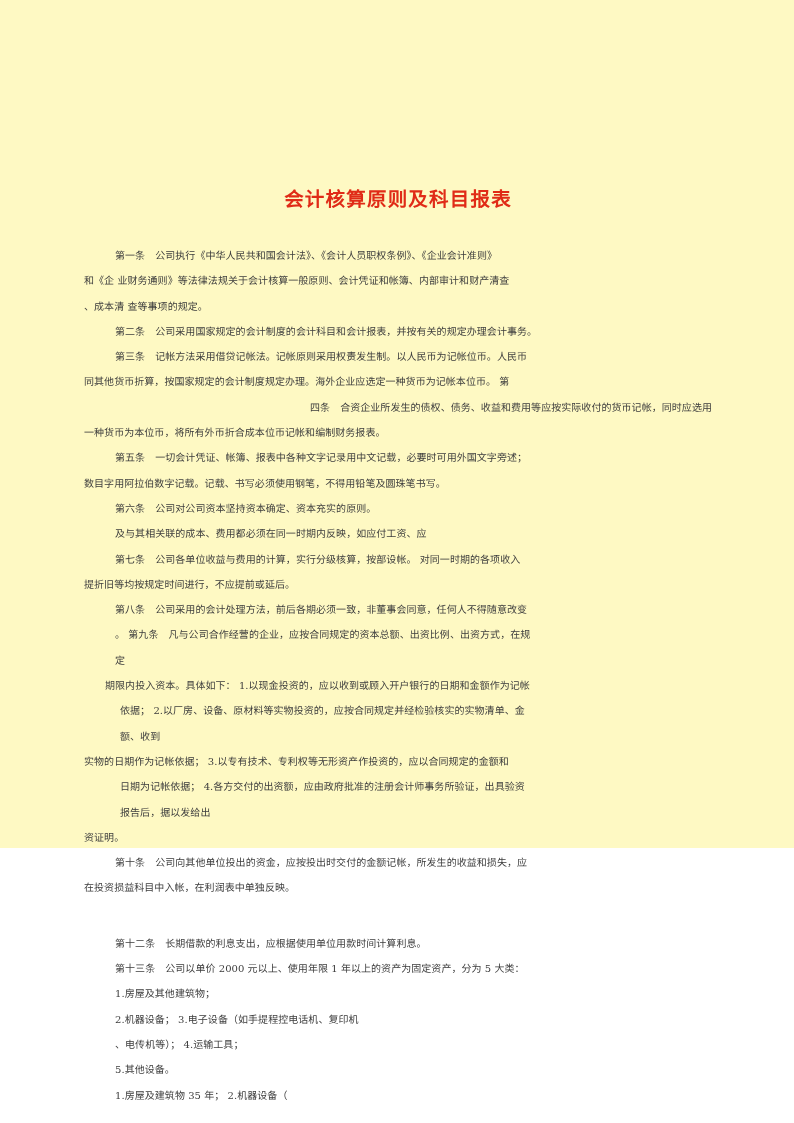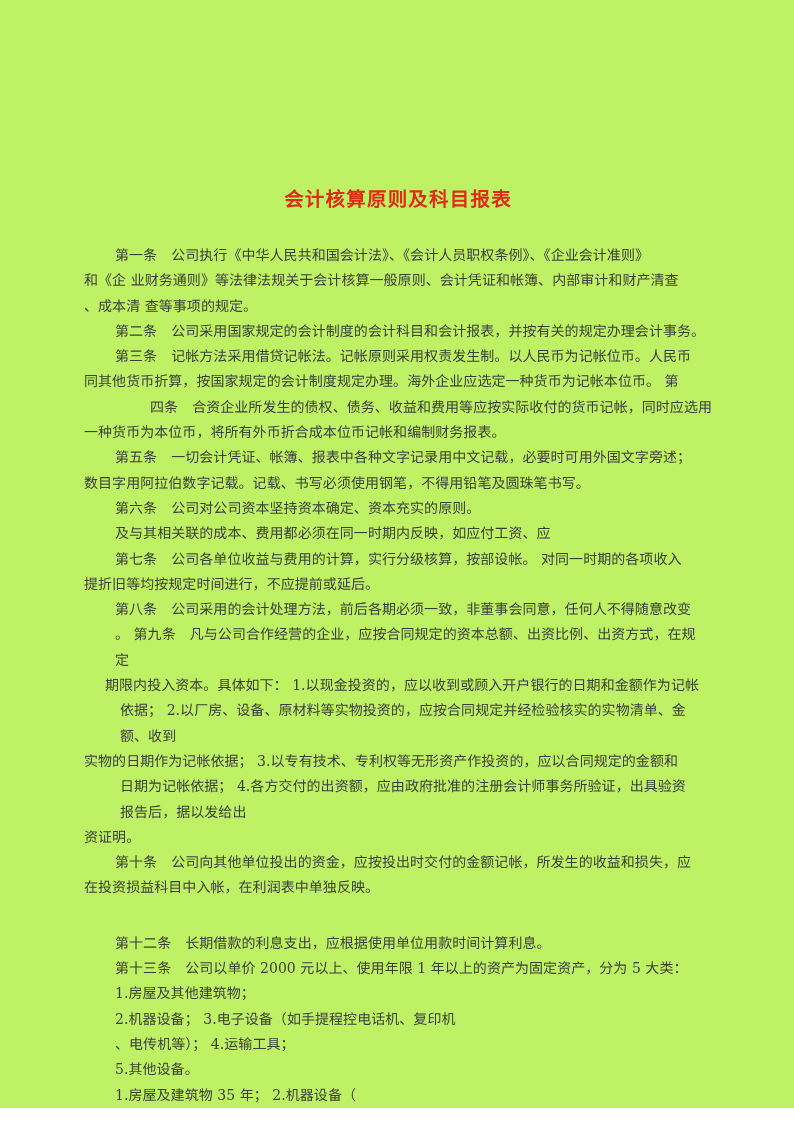--- a/index.html
+++ b/index.html
@@ -14,23 +14,23 @@
     overflow: hidden;
     font-family: "DejaVu Serif", "Liberation Serif", serif;
     color: #3a3a3a;
     -webkit-font-smoothing: antialiased;
   }
 
   
   .page {
     position: relative;
     width: 794px;
-    height: 1108px;
+    height: 848px;
     box-sizing: border-box;
-    background: #bef264;
+    background: #fef9c3;
   }
 
   .page-body {
     position: absolute;
     left: 84px;
     top: 0;
     width: 628px;
   }
 
   
@@ -53,21 +53,21 @@
 
   
   .body-text {
     position: absolute;
     top: 243px;
     left: 0;
     width: 628px;
   }
 
   .line {
-    font-size: 14px;
+    font-size: 10px;
     line-height: 25.3px;
     height: 25.3px;
     white-space: pre;
     color: #3d3d3d;
     letter-spacing: 0.1px;
     overflow: visible;
   }
 
   
   .ind-0  { padding-left: 0px;  }   

